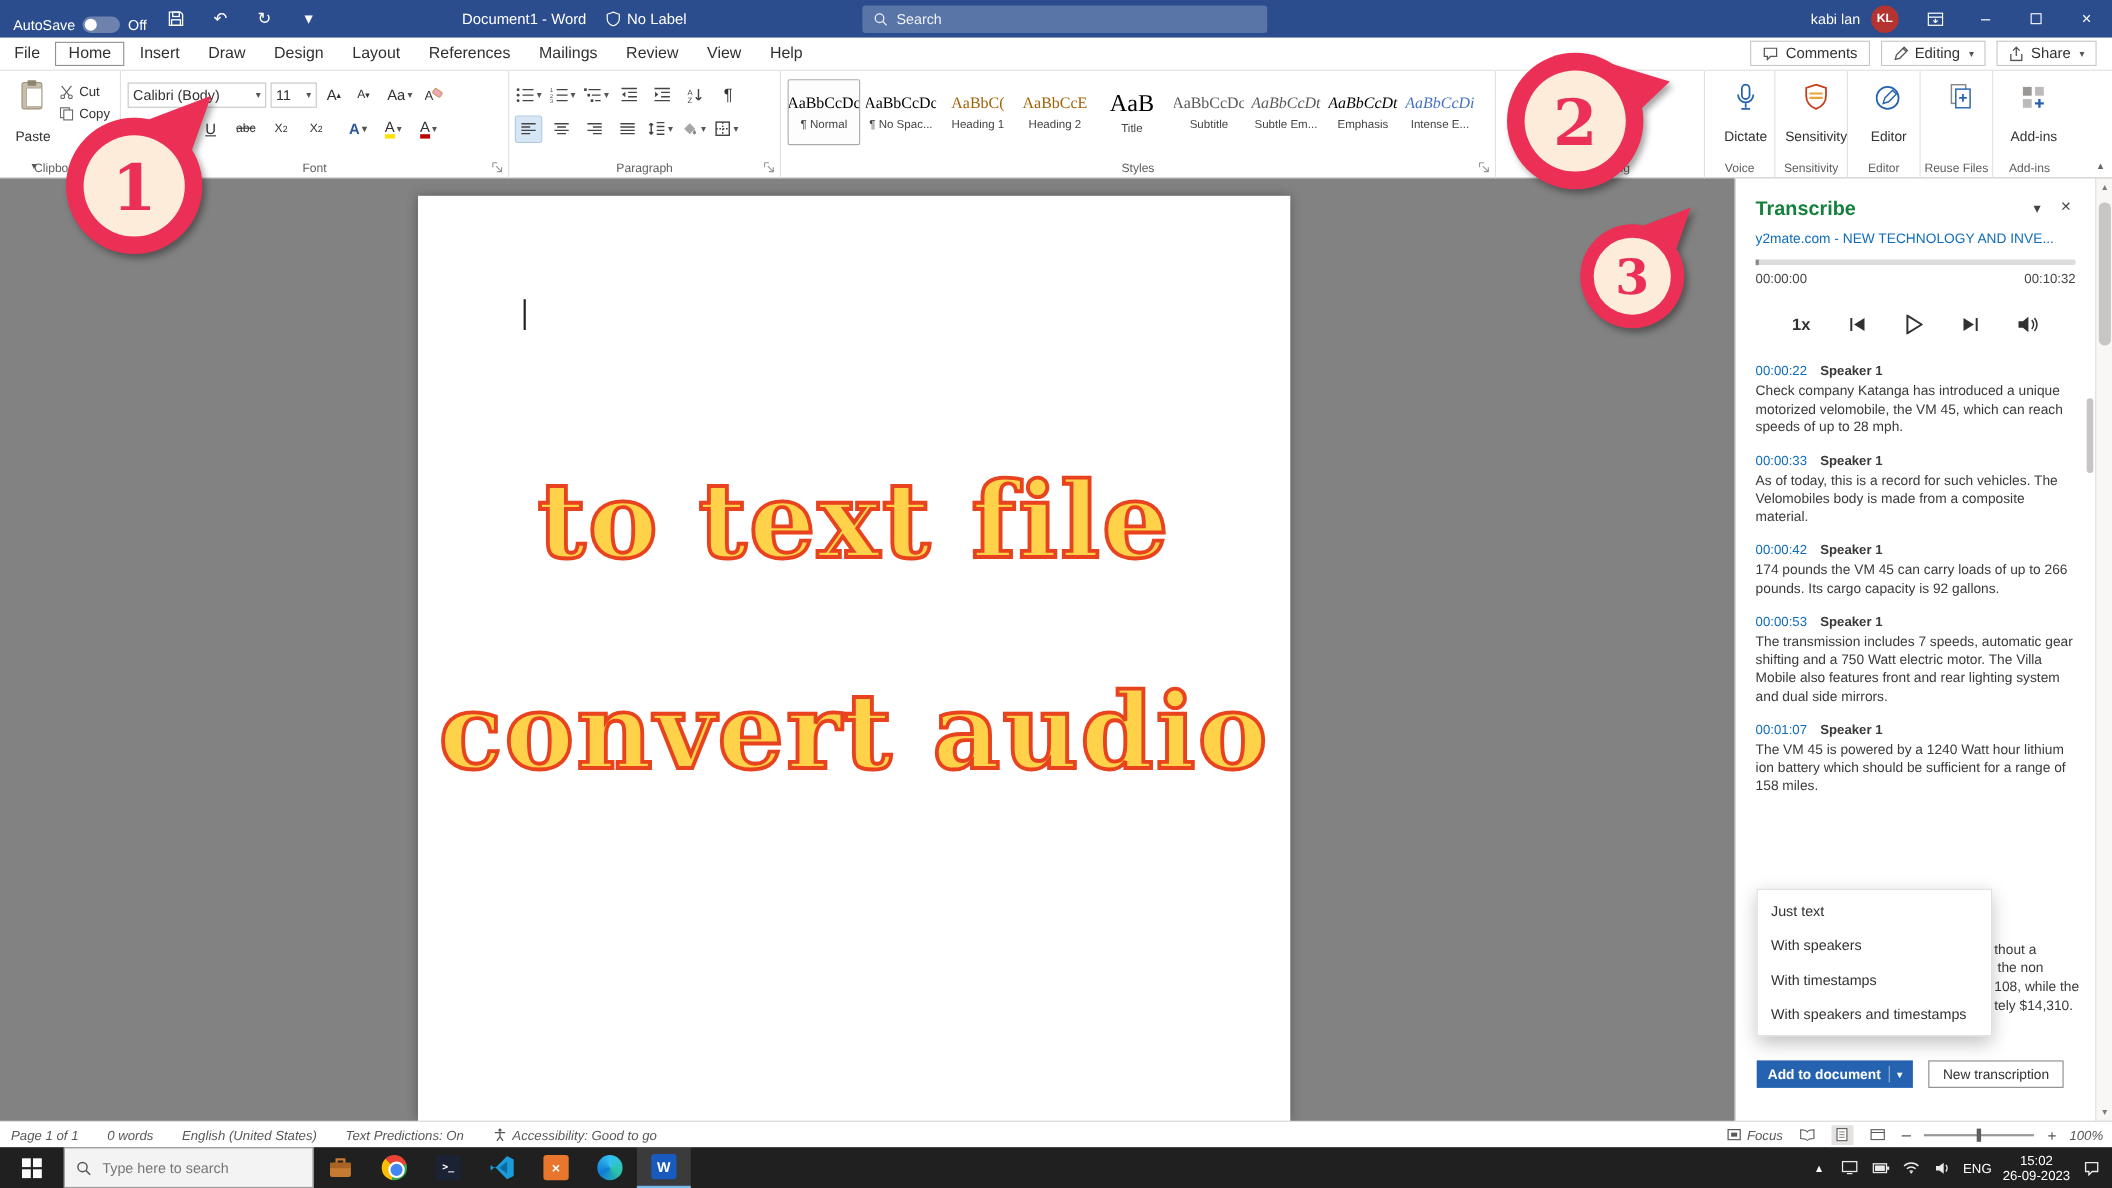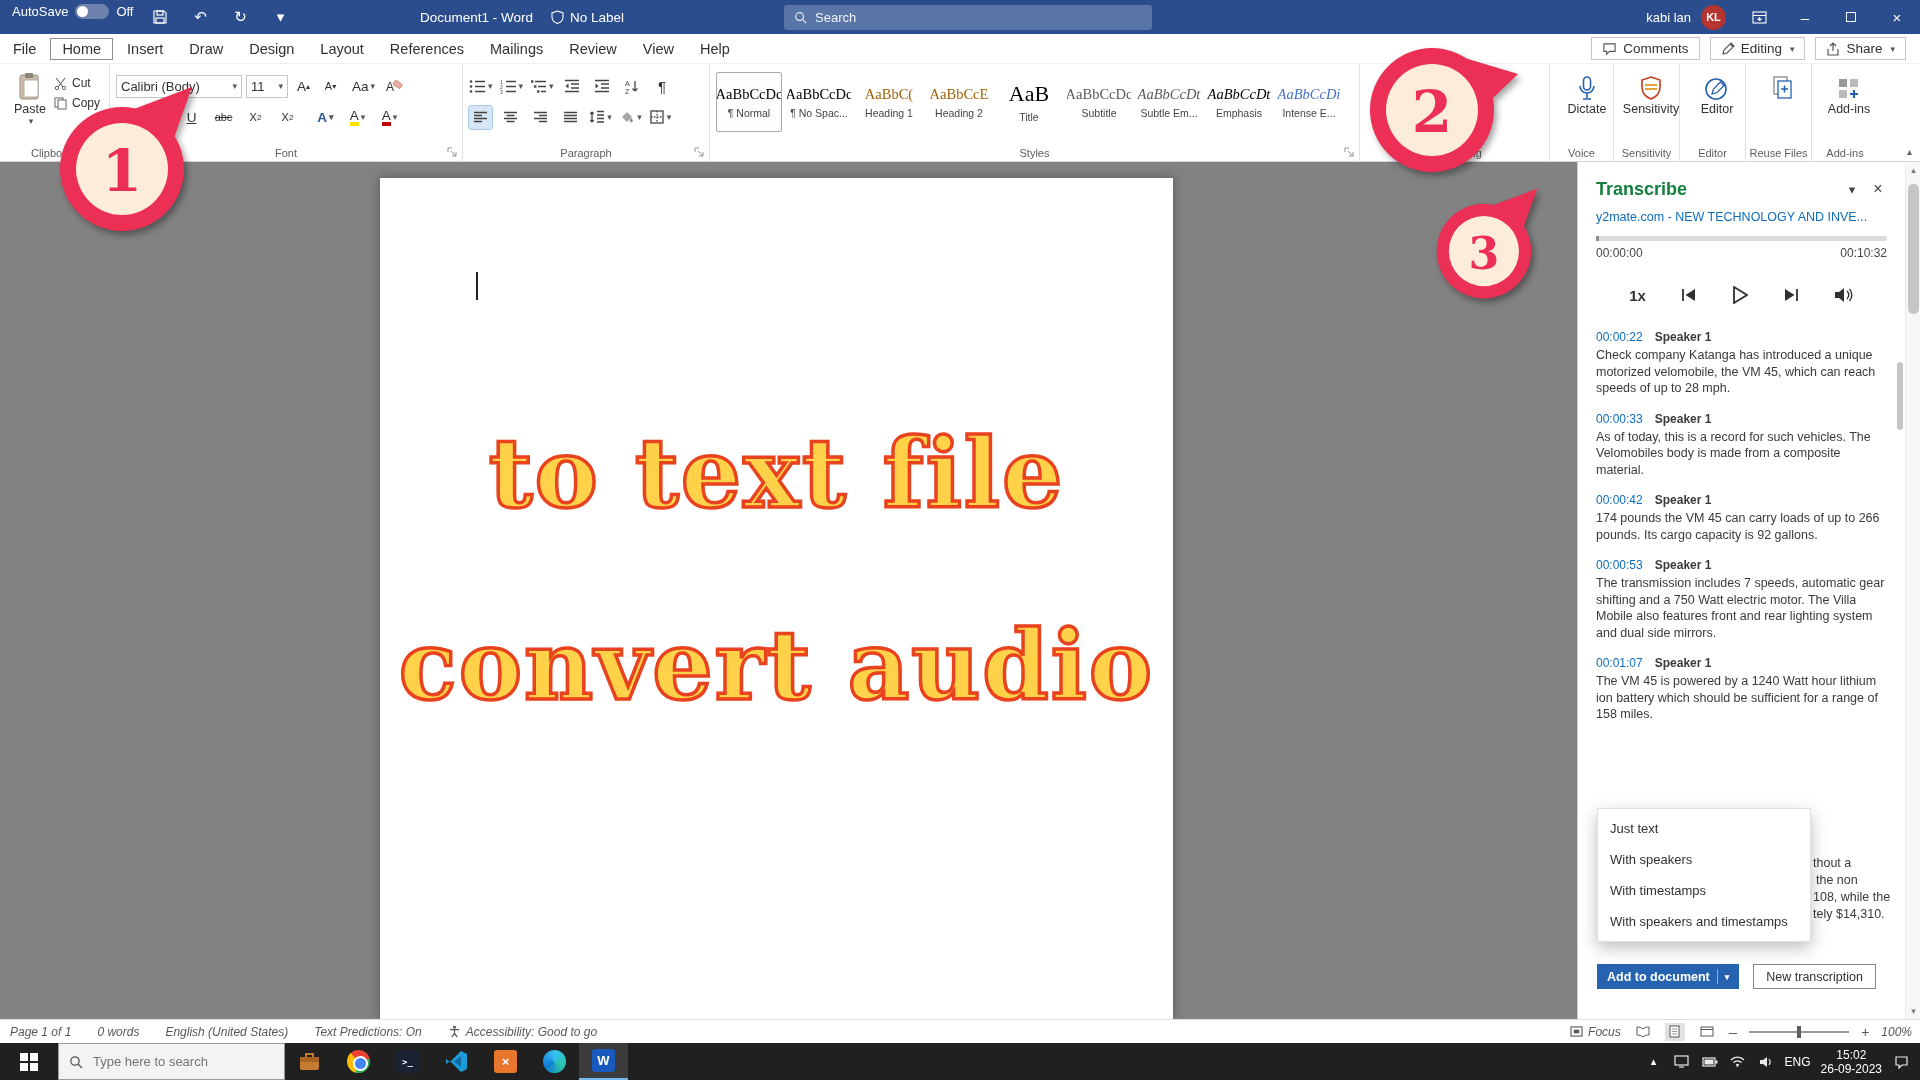--- a/index.html
+++ b/index.html
@@ -2,21 +2,21 @@
 <html><head>
 <meta charset="utf-8">
 <style>
   html,body{margin:0;padding:0;width:1920px;height:1080px;overflow:hidden;
     font-family:"Liberation Sans",sans-serif;background:#828282;position:relative;}
   *{box-sizing:border-box;}
 
   
   .titlebar{position:absolute;top:0;left:0;width:1920px;height:34px;background:#2b4d8e;
     color:#fff;font-size:13px;display:flex;align-items:center;z-index:20;}
-  .tb-left{display:flex;align-items:flex-start;gap:14px;padding-left:12px;}
+  .tb-left{display:flex;align-items:flex-end;gap:14px;padding-left:12px;}
   .autosave{display:flex;align-items:center;gap:7px;}
   .toggle{width:34px;height:15px;border-radius:8px;background:#6d83ad;position:relative;}
   .toggle .knob{position:absolute;left:2px;top:2px;width:11px;height:11px;border-radius:50%;background:#fff;}
   .qat-btn{width:26px;height:26px;display:flex;align-items:center;justify-content:center;font-size:15px;color:#fff;}
   .doc-title{position:absolute;left:420px;top:0;height:34px;display:flex;align-items:center;gap:18px;font-size:13.5px;}
   .shield-badge{display:flex;align-items:center;gap:6px;}
   .tb-search{position:absolute;left:784px;top:5px;width:368px;height:25px;background:rgba(255,255,255,.22);
     border-radius:3px;display:flex;align-items:center;gap:8px;padding-left:10px;color:#eef2f8;font-size:13px;}
   .tb-right{position:absolute;right:0;top:0;height:34px;display:flex;align-items:center;}
   .avatar{width:25px;height:25px;border-radius:50%;background:#b5342f;color:#fff;font-size:11px;
@@ -39,21 +39,21 @@
   .rgroup{position:relative;height:98px;border-right:1px solid #e3e1de;padding:4px 6px 18px;flex:0 0 auto;}
   .glabel{position:absolute;bottom:3px;left:0;right:0;text-align:center;font-size:11px;color:#605e5c;white-space:nowrap;}
   .row{display:flex;align-items:center;gap:4px;height:26px;margin-top:5px;}
   .rbtn{min-width:23px;height:23px;display:flex;align-items:center;justify-content:center;font-size:13.5px;
     color:#323130;border-radius:2px;position:relative;}
   .rbtn.sel{background:#d7e6f5;outline:1px solid #a8c8e4;}
   .combo{border:1px solid #c8c6c4;height:23px;display:flex;align-items:center;justify-content:space-between;
     font-size:13px;color:#323130;padding:0 4px;background:#fff;}
   .dd{font-size:9px;color:#555;margin-left:2px;}
   .bigbtn{display:flex;flex-direction:column;align-items:center;justify-content:flex-start;width:62px;
-    padding-top:8px;gap:0;font-size:12.5px;color:#323130;text-align:center;}
+    padding-top:8px;gap:15px;font-size:12.5px;color:#323130;text-align:center;}
   .stylecard{width:66px;height:60px;border:1px solid transparent;border-radius:2px;display:flex;flex-direction:column;
     align-items:center;justify-content:center;gap:4px;overflow:hidden;}
   .stylecard.selected{border-color:#ababab;background:#fdfdfd;}
   .ssample{font-size:14.5px;color:#000;white-space:nowrap;font-family:"Liberation Serif",serif;}
   .slabel{font-size:10.5px;color:#444;white-space:nowrap;}
   .blue .ssample{color:#a16207;}
   .ital .ssample{font-style:italic;}
   .gray .ssample{color:#595959;}
   .title-s .ssample{font-size:22px;}
   .intense .ssample{color:#4472c4;font-style:italic;}

